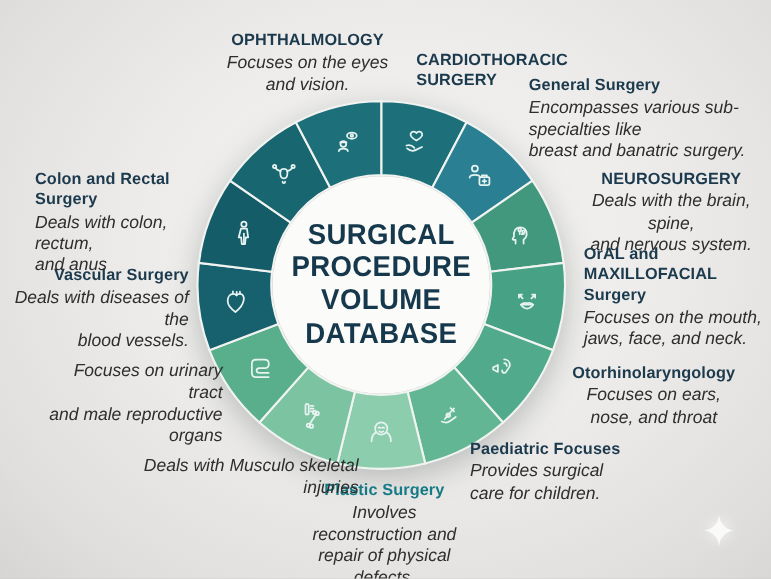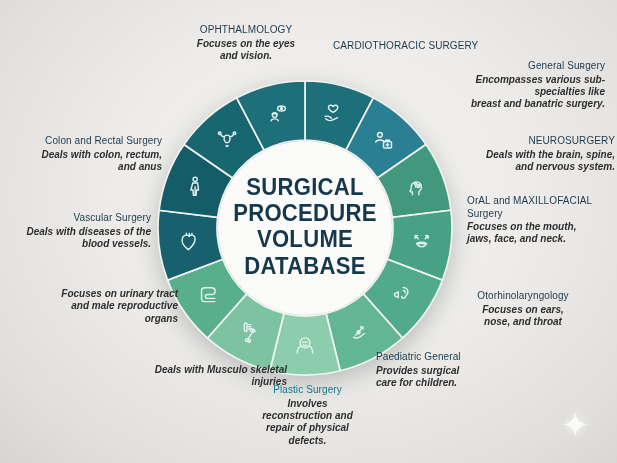--- a/index.html
+++ b/index.html
@@ -8,22 +8,22 @@
     background:radial-gradient(ellipse at 52% 42%, #f5f4f2 0%, #edecea 45%, #e0dfdd 82%, #d6d5d3 100%);
     font-family:"Liberation Sans", sans-serif;
   }
   #wheel{position:absolute;left:155px;top:78px;filter:drop-shadow(0 7px 12px rgba(50,65,65,.28));}
   .center{
     position:absolute;left:210px;top:174px;width:190px;text-align:center;
     font-weight:bold;font-size:23px;line-height:1.14;letter-spacing:.3px;
     color:#16384c;transform:scaleX(.96);
   }
   .label{position:absolute;}
-  .label .t{font-weight:normal;font-size:10px;line-height:1.25;color:#1c3a4d;white-space:pre-line;letter-spacing:.1px;}
-  .label .d{font-style:italic;font-size:10px;line-height:1.24;color:#2e2e2e;white-space:pre-line;margin-top:1px;font-weight:bold;}
+  .label .t{font-weight:bold;font-size:13px;line-height:1.25;color:#1c3a4d;white-space:pre-line;letter-spacing:.1px;}
+  .label .d{font-style:italic;font-size:14px;line-height:1.24;color:#2e2e2e;white-space:pre-line;margin-top:1px;}
   .sparkle{position:absolute;left:561px;top:405px;font-size:34px;color:#ffffff;opacity:.85;
     text-shadow:0 0 10px rgba(255,255,255,.9);}
 </style>
 </head>
 <body>
 
 <div class="canvas">
   <svg id="wheel" width="300" height="300" viewBox="0 0 300 300">
       <path d="M150 3 A147 147 0 0 1 218.314306290434 19.837964228978137 L190.89563913985162 72.07986974251753 A88 88 0 0 0 150 62 Z" fill="#1d707a" stroke="#f1f3f1" stroke-width="1.7"></path>
       <path d="M218.314306290434 19.837964228978137 A147 147 0 0 1 270.9786282863675 66.49448223052009 L222.42258019864175 100.01030228765829 A88 88 0 0 0 190.89563913985162 72.07986974251753 Z" fill="#2b7f93" stroke="#f1f3f1" stroke-width="1.7"></path>
@@ -118,44 +118,44 @@
     <div>SURGICAL</div>
     <div>PROCEDURE</div>
     <div>VOLUME</div>
     <div>DATABASE</div>
   </div>
 
   <div id="labels">
       <div class="label" style="left: 333px; top: 40px; width: 172px; text-align: left;">
         <div class="t">CARDIOTHORACIC SURGERY</div>
       </div>
-      <div class="label" style="left: 423px; top: 60px; width: 182px; text-align: right;">
+      <div class="label" style="left: 423px; top: 60px; width: 182px; text-align: left;">
         <div class="t">General Suʀgery</div>
         <div class="d">Encompasses various sub-
 specialties like
 breast and banatric surgery.</div>
       </div>
-      <div class="label" style="left: 459px; top: 135px; width: 156px; text-align: right;">
+      <div class="label" style="left: 459px; top: 135px; width: 156px; text-align: center;">
         <div class="t">NEUROSURGERY</div>
         <div class="d">Deals with the brain, spine,
 and nervous system.</div>
       </div>
       <div class="label" style="left: 467px; top: 195px; width: 148px; text-align: left;">
         <div class="t">OrAL and MAXILLOFACIAL
 Surgery</div>
         <div class="d">Focuses on the mouth,
 jaws, face, and neck.</div>
       </div>
       <div class="label" style="left: 442px; top: 290px; width: 162px; text-align: center;">
         <div class="t">Otorhinolaryngology</div>
         <div class="d">Focuses on ears,
 nose, and throat</div>
       </div>
       <div class="label" style="left: 376px; top: 351px; width: 150px; text-align: left;">
-        <div class="t">Paediatric General</div>
+        <div class="t">Paediatric Focuses</div>
         <div class="d">Provides surgical
 care for children.</div>
       </div>
       <div class="label" style="left: 230px; top: 384px; width: 155px; text-align: center;">
         <div class="t" style="color: rgb(21, 122, 133);">Plastic Surgery</div>
         <div class="d">Involves
 reconstruction and
 repair of physical
 defects.</div>
       </div>
@@ -166,21 +166,21 @@
       <div class="label" style="left: 28px; top: 287px; width: 150px; text-align: right;">
         <div class="d">Focuses on urinary tract
 and male reproductive
 organs</div>
       </div>
       <div class="label" style="left: 8px; top: 212px; width: 143px; text-align: right;">
         <div class="t">Vascular Surgery</div>
         <div class="d">Deals with diseases of the
 blood vessels.</div>
       </div>
-      <div class="label" style="left: 18px; top: 135px; width: 144px; text-align: right;">
+      <div class="label" style="left: 28px; top: 135px; width: 144px; text-align: left;">
         <div class="t">Colon and Rectal Surgery</div>
         <div class="d">Deals with colon, rectum,
 and anus</div>
       </div>
       <div class="label" style="left: 60px; top: 63px; width: 155px; text-align: right;">
       </div>
       <div class="label" style="left: 170px; top: 24px; width: 152px; text-align: center;">
         <div class="t">OPHTHALMOLOGY</div>
         <div class="d">Focuses on the eyes
 and vision.</div>

